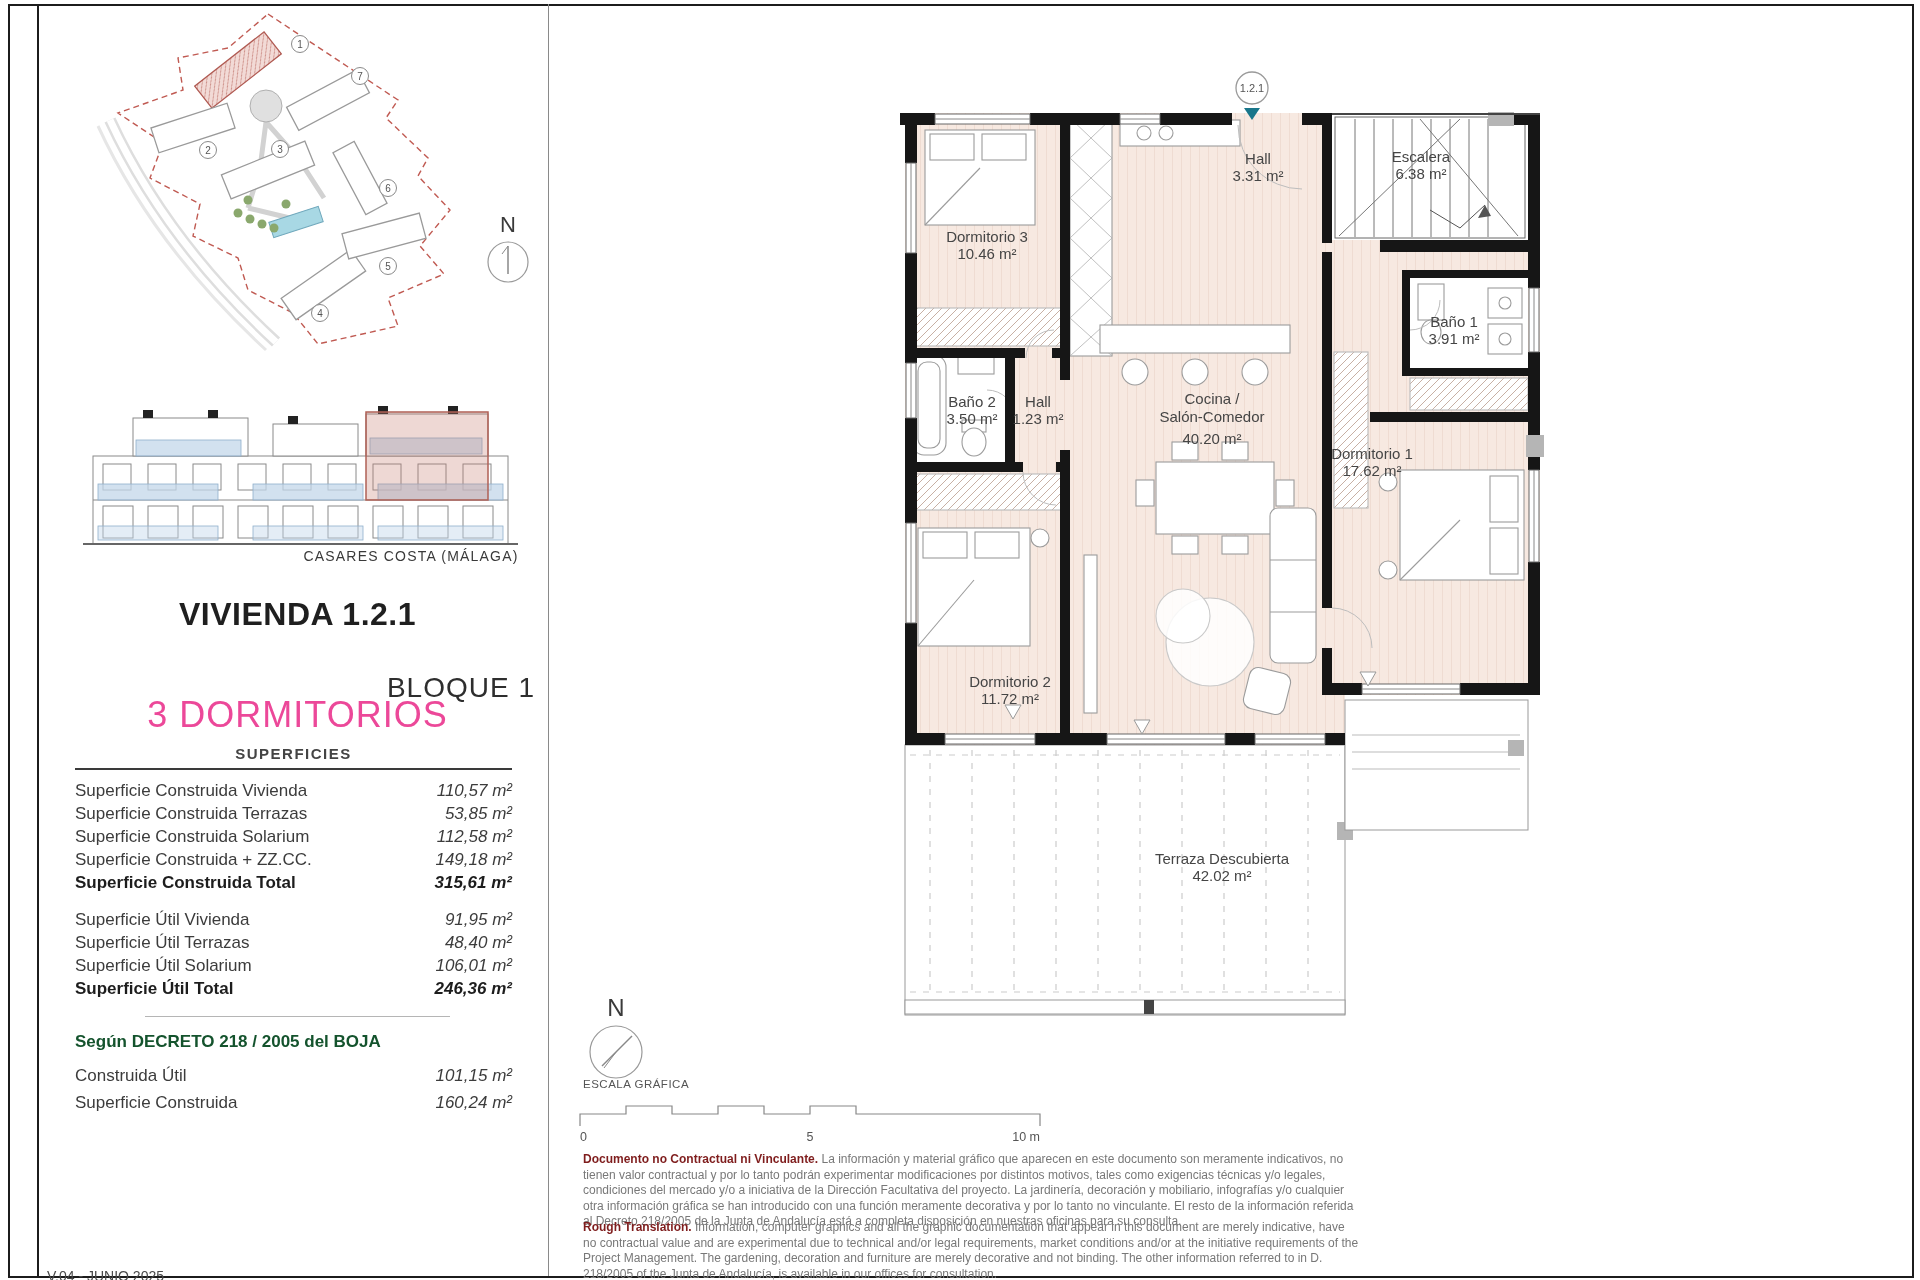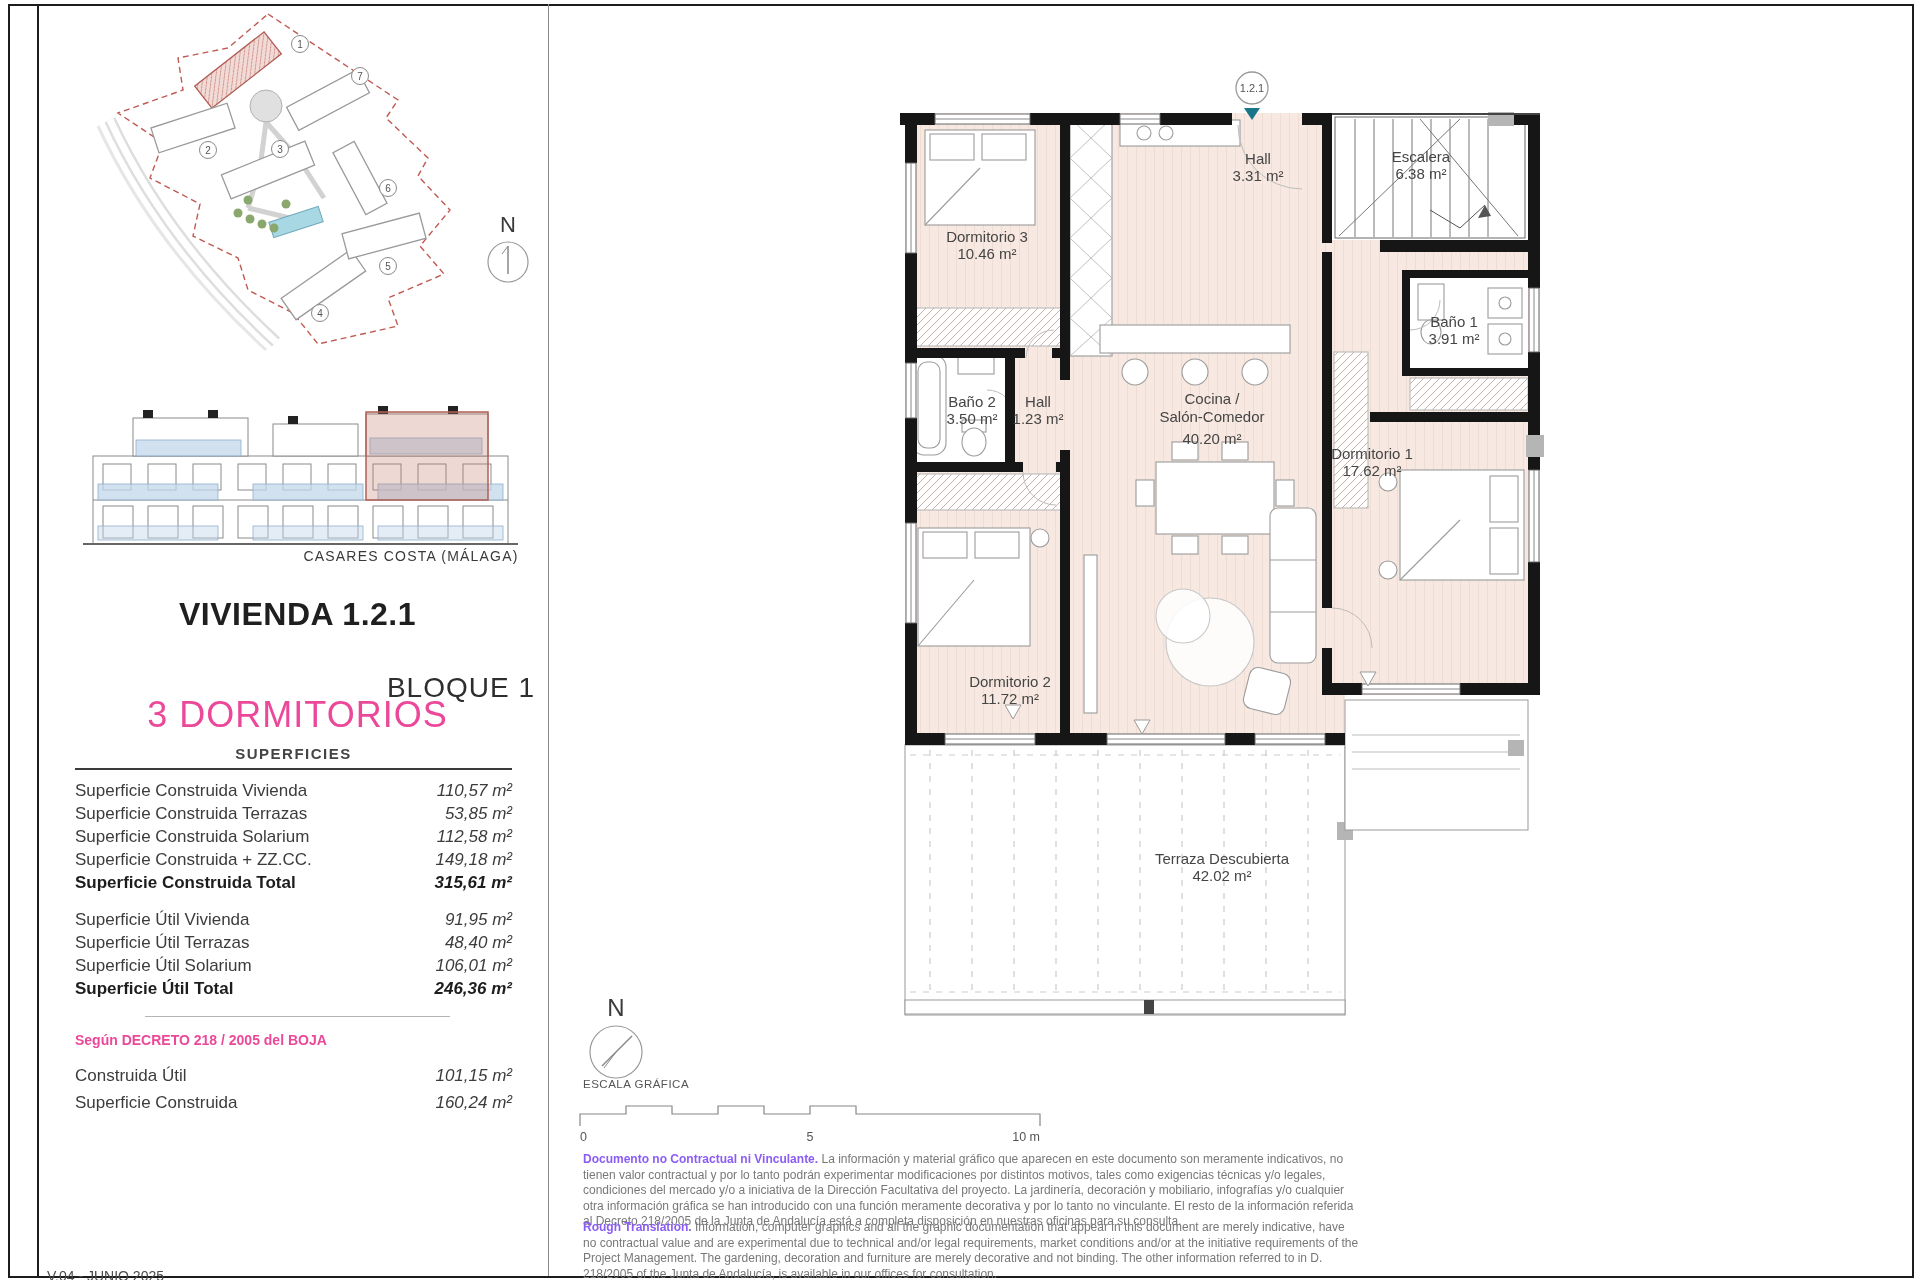--- a/index.html
+++ b/index.html
@@ -14,26 +14,26 @@
   .title-sub2{left:60px;top:694px;width:475px;text-align:center;font-size:36px;color:#ec4899;letter-spacing:1px;}
   .sup-head{left:75px;top:745px;width:437px;text-align:center;font-size:15px;letter-spacing:1.5px;color:#444;font-weight:bold;}
   .hr1{left:75px;top:768px;width:437px;border-top:2px solid #3a3a3a;}
   .hr2{left:145px;top:1016px;width:305px;border-top:1px solid #b5b5b5;}
   .sup-table{left:75px;width:437px;}
   .srow{display:flex;justify-content:space-between;align-items:baseline;height:23px;}
   .srow .lbl{font-size:17px;color:#3c3c3c;}
   .srow .val{font-size:17px;font-style:italic;color:#3c3c3c;}
   .srow.bold .lbl,.srow.bold .val{font-weight:bold;color:#1d1d1d;}
   .srow.tall{height:27px;}
-  .decreto-head{left:75px;top:1032px;width:437px;font-size:14px;font-weight:bold;color:#ec4899;}
+  .decreto-head{left:75px;top:1032px;width:437px;font-size:17px;font-weight:bold;color:#14532d;}
   .location{left:300px;top:548px;width:222px;text-align:center;font-size:14px;letter-spacing:1.2px;color:#3a3a3a;}
   .version{left:47px;top:1254px;font-size:14px;color:#4a4a4a;margin-top:14px;}
   .escala-head{left:583px;top:1078px;font-size:11.5px;letter-spacing:.5px;color:#555;}
   .disc{left:583px;width:778px;font-size:12px;line-height:15.5px;color:#787878;}
-  .disc b{color:#8b5cf6;}
+  .disc b{color:#7f1d1d;}
   .disc-es{top:1140px;}
   .disc-en{top:1208px;}
   svg text{font-family:"Liberation Sans",sans-serif;}
   .roomlbl{font-size:15px;fill:#454545;}
   .num{font-size:10px;fill:#555;}
 </style>
 </head>
 <body>
 
 <div class="page">

